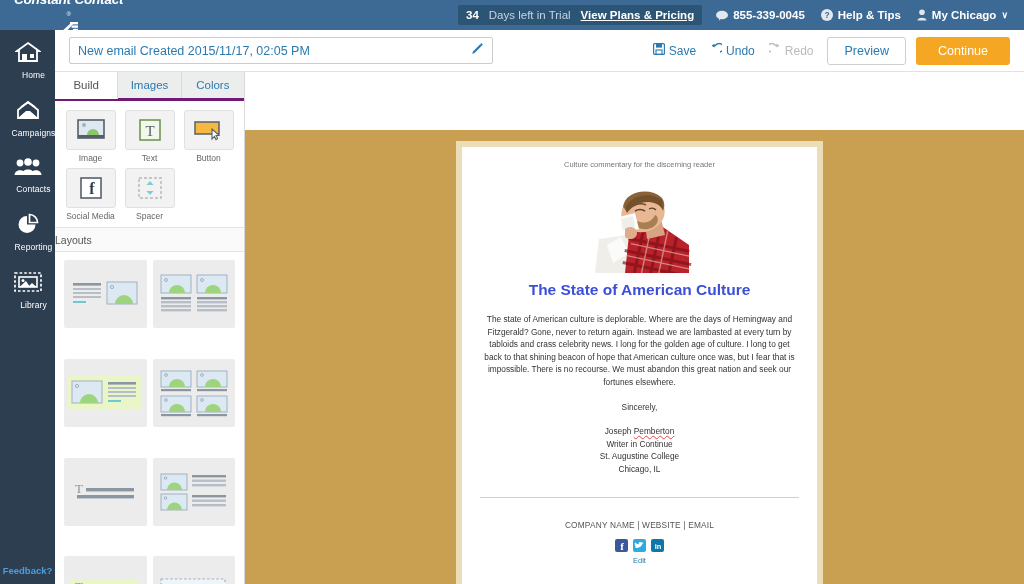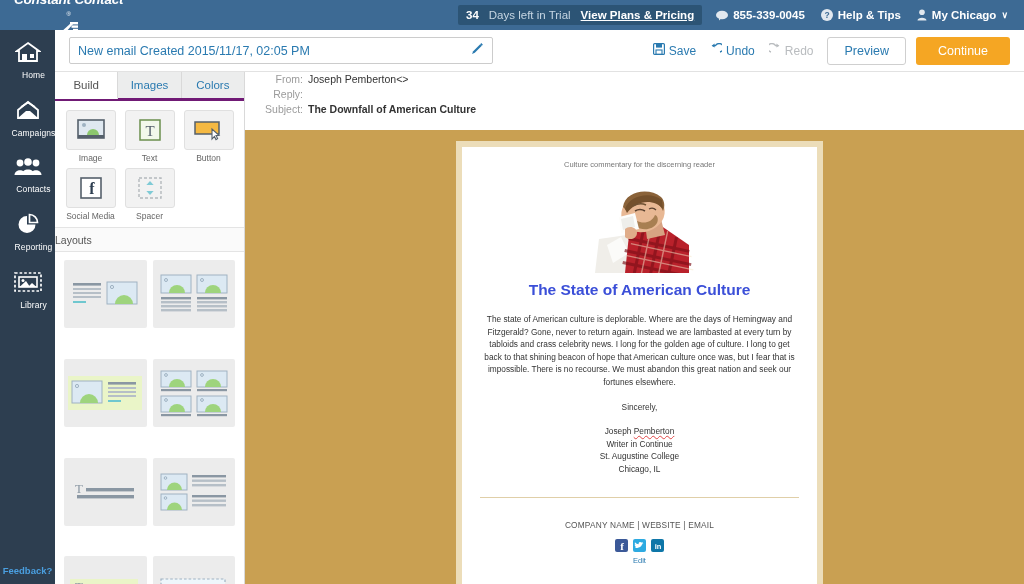--- a/index.html
+++ b/index.html
@@ -529,34 +529,20 @@
           <rect x="3" y="4" width="64" height="22" fill="#eef6fb" stroke="#9fb2c2" stroke-width="1.2" stroke-dasharray="2.6,2"></rect>
           <text x="16" y="20" font-size="11" text-anchor="middle" fill="#7fb4d6" font-family="Liberation Sans">%</text>
           <rect x="26" y="10" width="34" height="2.2" fill="#8a97a3"></rect>
           <rect x="26" y="14.5" width="34" height="2.2" fill="#b6bfc7"></rect>
           <rect x="26" y="19" width="22" height="2.2" fill="#b6bfc7"></rect>
         </svg>
       </div>
     </div>
   </div>
 
-  <div class="mailhdr">
-    <div class="mailrow">
-      <span class="mail-lbl">From:</span>
-      <span class="mail-val">Joseph Pemberton&lt;&gt;</span>
-    </div>
-    <div class="mailrow">
-      <span class="mail-lbl">Reply:</span>
-      <span class="mail-val"></span>
-    </div>
-    <div class="mailrow">
-      <span class="mail-lbl">Subject:</span>
-      <span class="mail-val bold">The Downfall of American Culture</span>
-    </div>
-  </div>
 
   <div class="canvas">
     <div class="mail-outer">
       <div class="mail-body">
 
         <div class="preheader">Culture commentary for the discerning reader</div>
 
         <div class="hero-wrap">
           <svg class="hero" viewBox="0 0 110 90">
             <rect width="110" height="90" fill="#fff"></rect>

